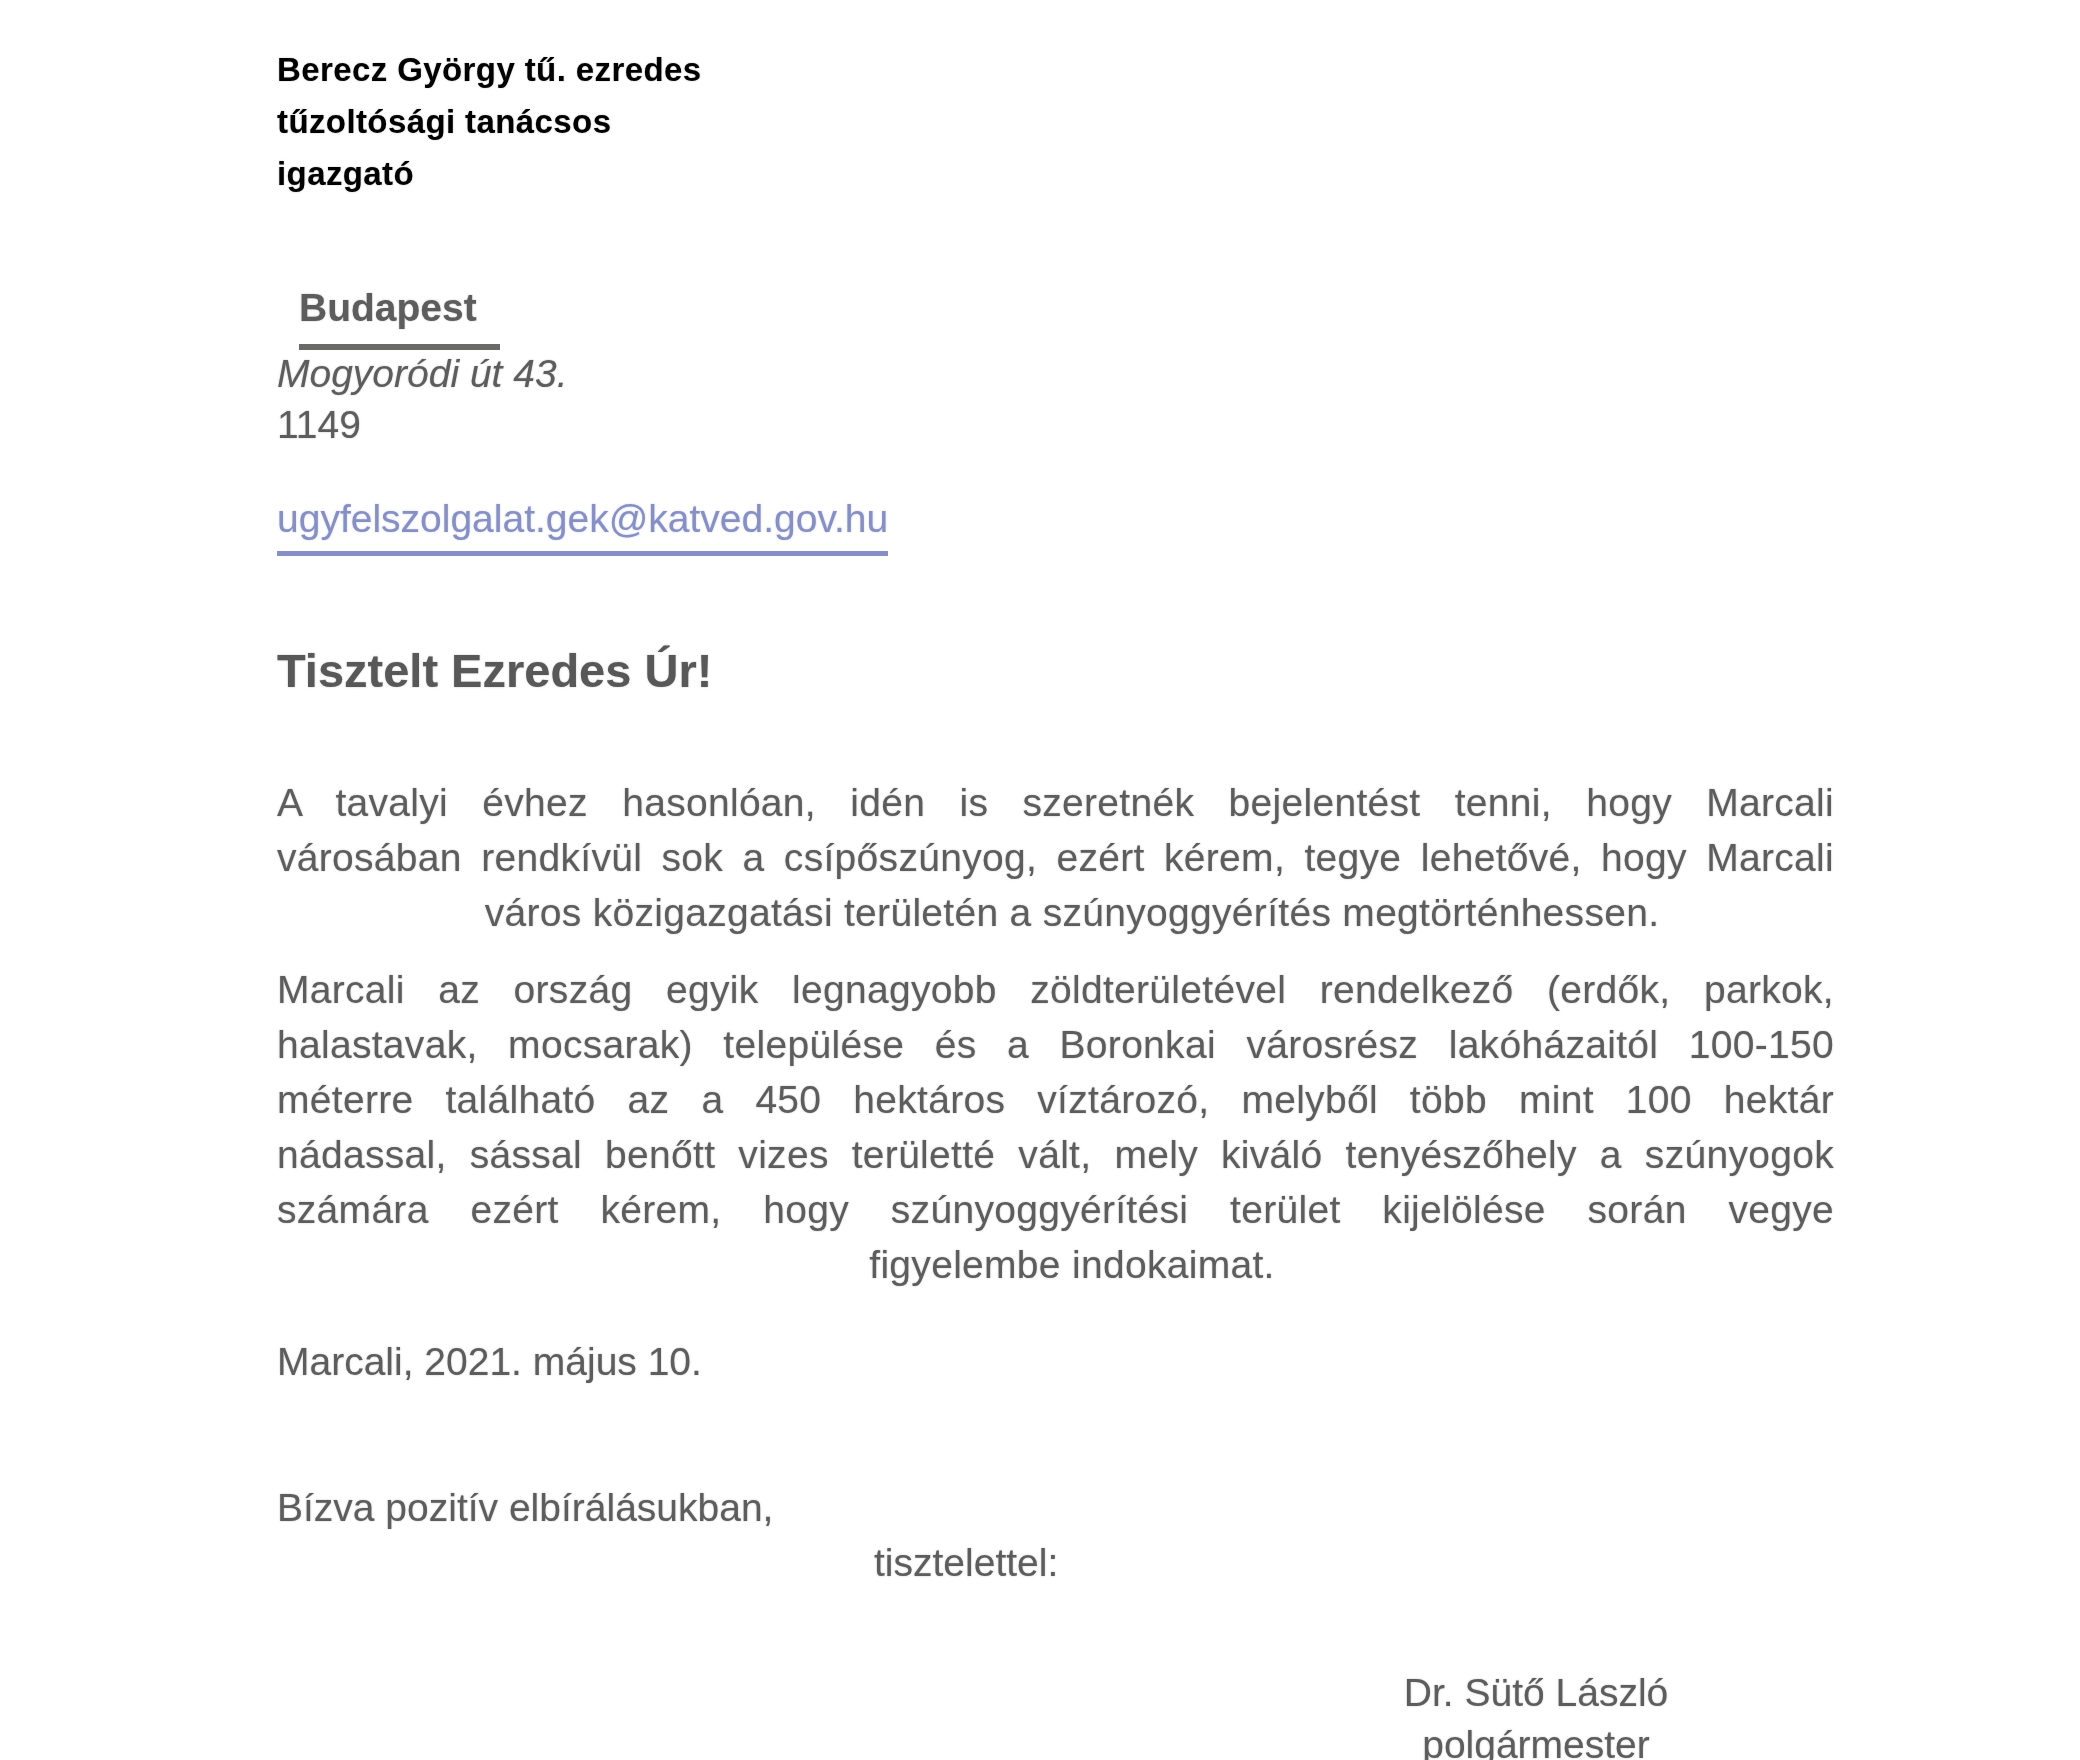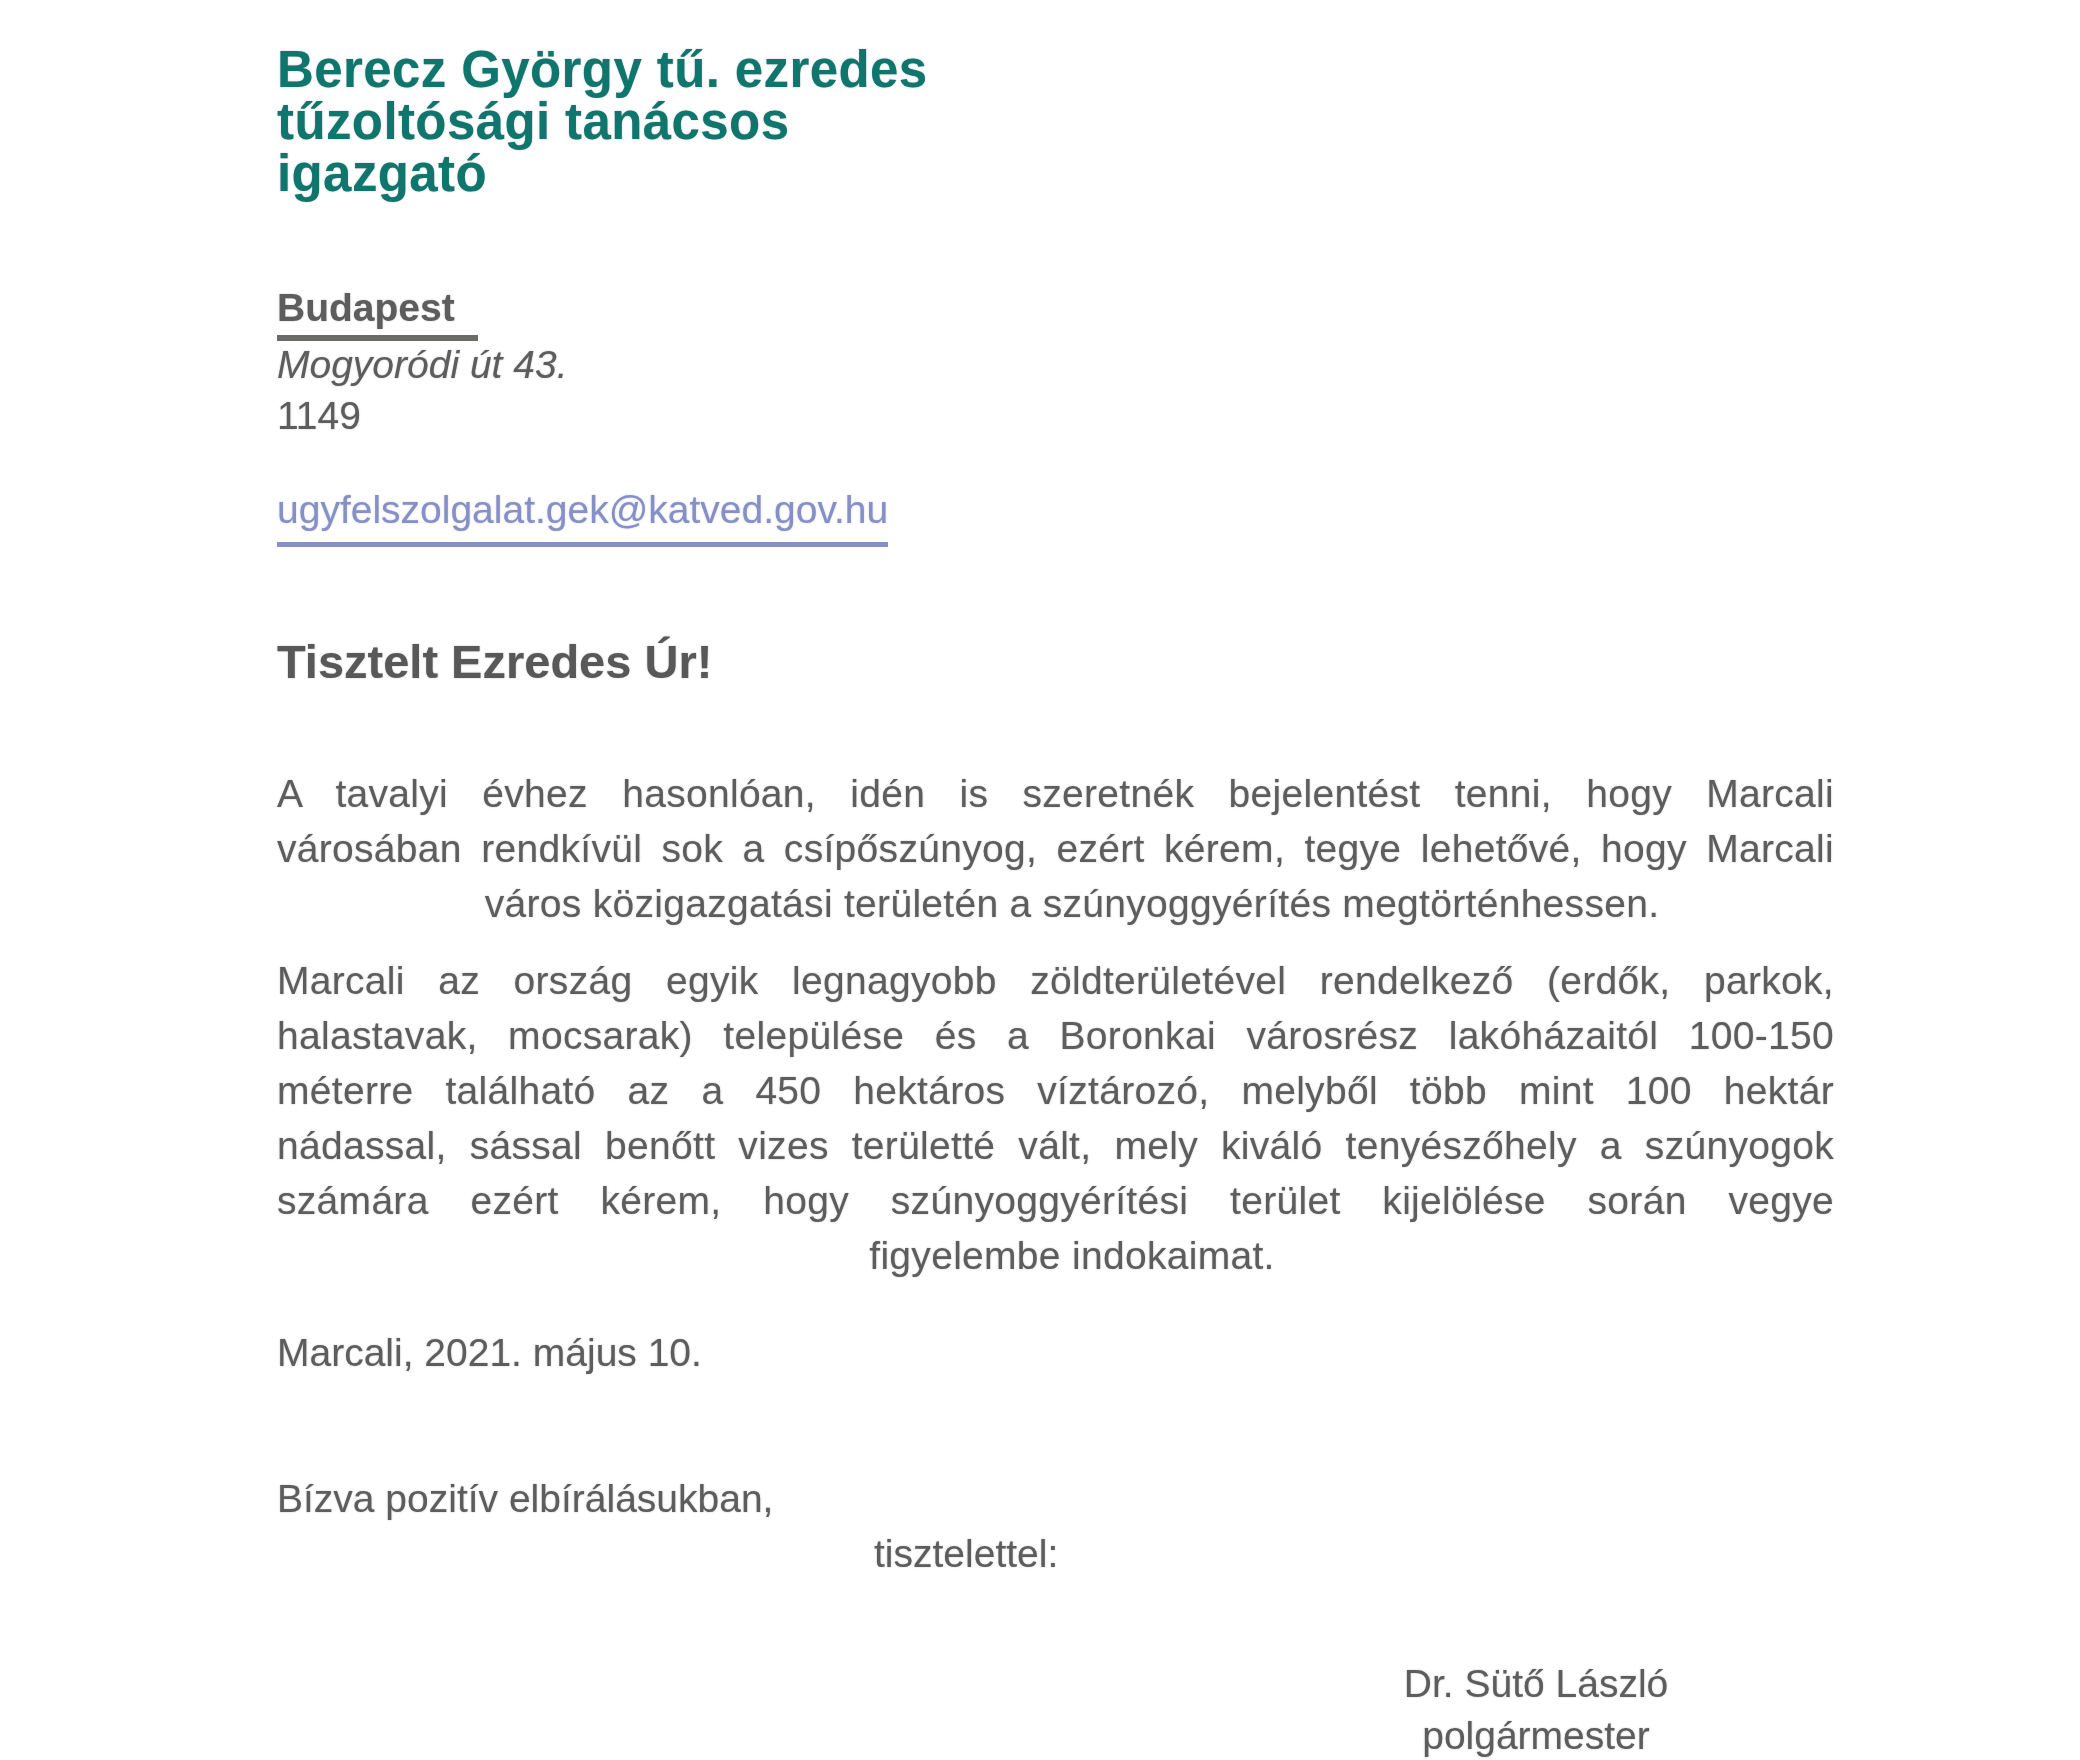--- a/index.html
+++ b/index.html
@@ -14,41 +14,42 @@
     background: #ffffff;
     box-sizing: border-box;
     padding: 44px 248px 0 277px;
     font-family: "Liberation Sans", "DejaVu Sans", sans-serif;
     color: #5d5d5d;
     text-shadow: 0 0 1.7px rgba(93,93,93,0.45);
     overflow: hidden;
   }
   
   .recipient {
-    font-size: 51px;
+    font-size: 33px;
     font-weight: 700;
     line-height: 52px;
     letter-spacing: 0.4px;
-    color: #0f766e;
+    color: #000000;
   }
   
   .address {
     margin-top: 84px;
     font-size: 39px;
     line-height: 48px;
   }
   .address .city {
     font-weight: 700;
     font-size: 39px;
   }
   .city-underline {
     display: inline-block;
     padding-right: 23.5px;
-    padding-bottom: 3px;
+    padding-bottom: 12px;
     border-bottom: 6.7px solid #6a6a68;
+    margin-left: 22px;
   }
   .address .street {
     font-style: italic;
   }
   .address .zip {
     margin-top: 3.4px;
   }
   
   .email-row {
     margin-top: 46px;

